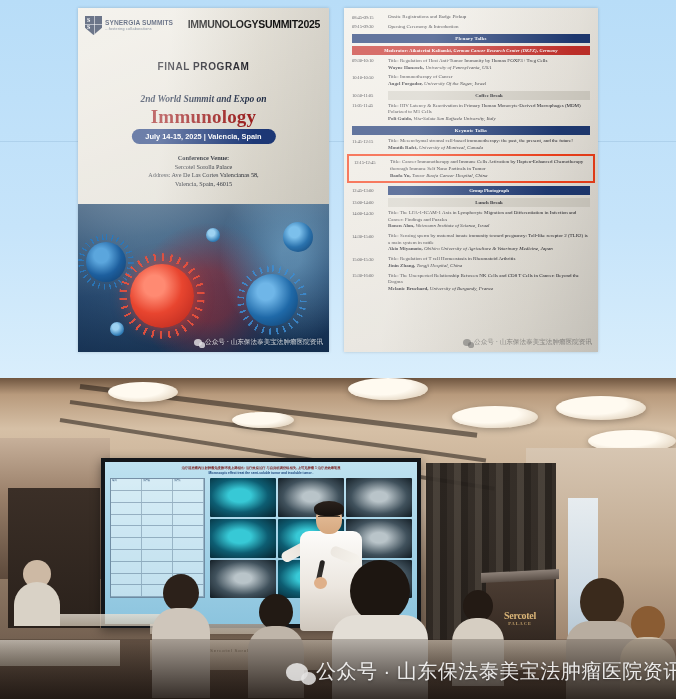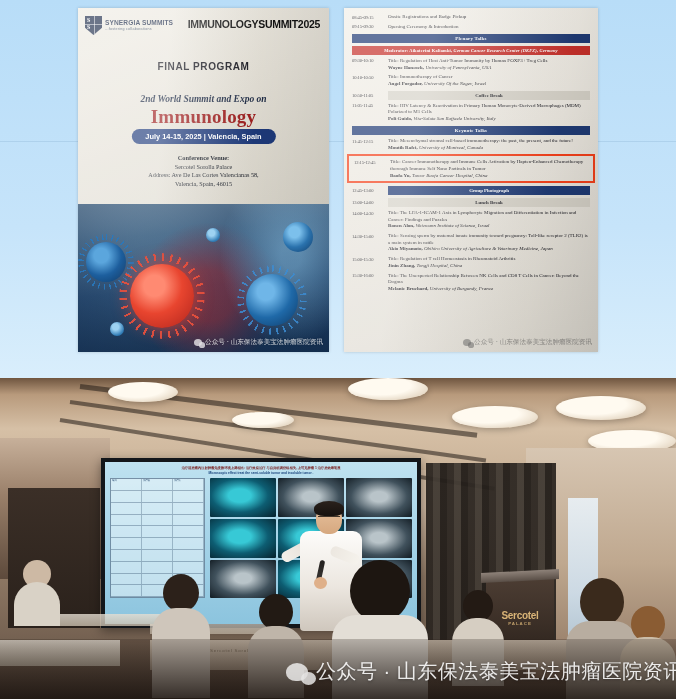--- a/index.html
+++ b/index.html
@@ -356,21 +356,21 @@
     background: linear-gradient(180deg,#4c3d33 0%, #3a2e26 60%, #2b221c 100%);
   }
   .lectern-top {
     position:absolute; left:-5px; top:-7px; width:78px; height:10px;
     background: linear-gradient(180deg,#8e8279 0%,#5a4f47 100%);
     transform: skewY(-3deg);
   }
   .lectern-logo {
     position:absolute; left:0; right:0; top:32px; text-align:center;
     color:#d9b477; font-size:10px; font-weight:600; letter-spacing:-.3px;
-    font-family:Liberation Sans, sans-serif;
+    font-family:Liberation Serif, serif;
   }
   .lectern-logo small { display:block; font-size:4.4px; letter-spacing:1px; opacity:.85; }
 
   
   .head-table {
     position:absolute; left:150px; right:40px; top:262px; height:30px;
     background: linear-gradient(180deg,#cdbfae 0%, #b1a08d 100%);
   }
   .head-table .lbl {
     position:absolute; left:60px; top:8px;

